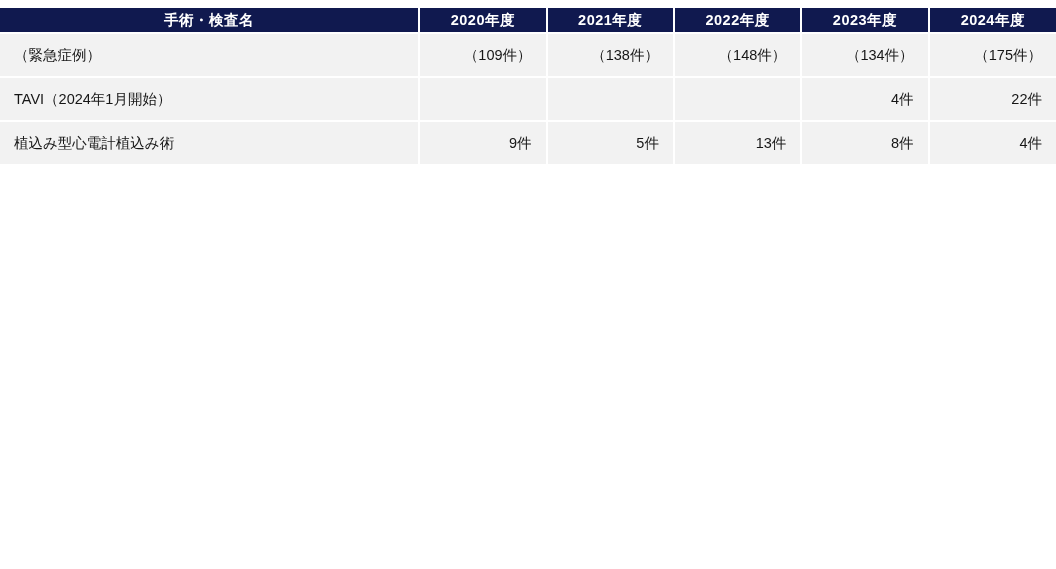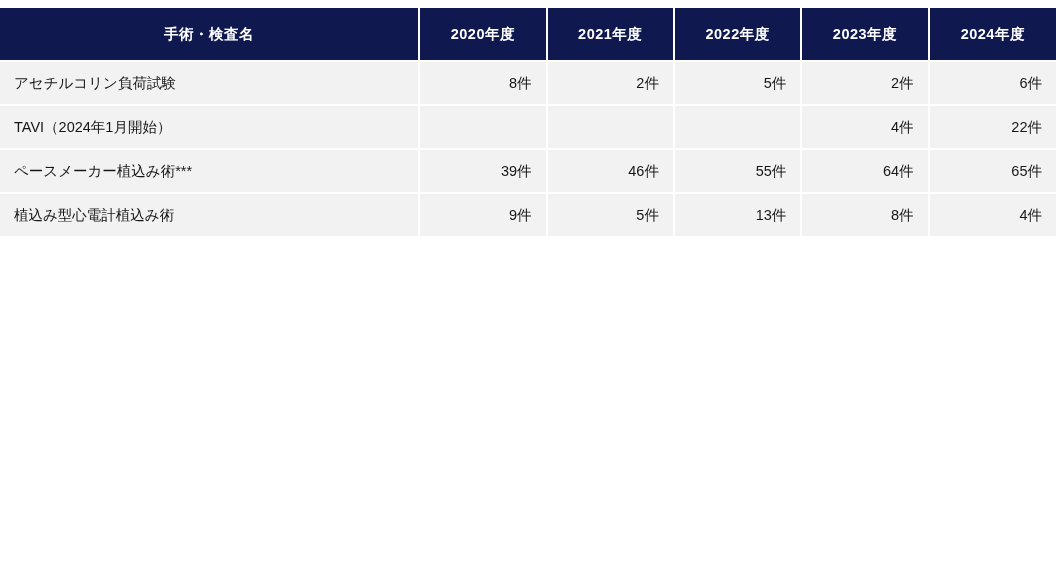--- a/index.html
+++ b/index.html
@@ -26,21 +26,21 @@
     font-size: 14.5px;
   }
   table.stats col.c-name { width: 418px; }
   table.stats col.c-year { width: 127px; }
   thead th {
     background: #10194f;
     color: #ffffff;
     font-weight: bold;
     font-size: 14.5px;
     text-align: center;
-    padding: 16px 6px;
+    padding: 2px 6px;
     height: 20px;
     letter-spacing: 0.5px;
     border-right: 2px solid #ffffff;
     border-bottom: 2px solid #ffffff;
   }
   thead th:last-child { border-right: none; }
   tbody td {
     background: #f2f2f2;
     padding: 11px 14px;
     height: 20px;
@@ -77,42 +77,34 @@
         <th>手術・検査名</th>
         <th>2020年度</th>
         <th>2021年度</th>
         <th>2022年度</th>
         <th>2023年度</th>
         <th>2024年度</th>
       </tr>
     </thead>
     <tbody>
       <tr>
-        <td class="name">アセチルコリン負荷試験</td>
-        <td class="num">8件</td>
-        <td class="num">2件</td>
-        <td class="num">5件</td>
-        <td class="num">2件</td>
-        <td class="num">6件</td>
+        <td class="name">（緊急症例）</td>
+        <td class="num">（109件）</td>
+        <td class="num">（138件）</td>
+        <td class="num">（148件）</td>
+        <td class="num">（134件）</td>
+        <td class="num">（175件）</td>
       </tr>
       <tr>
         <td class="name">TAVI（2024年1月開始）</td>
         <td class="num"></td>
         <td class="num"></td>
         <td class="num"></td>
         <td class="num">4件</td>
         <td class="num">22件</td>
-      </tr>
-      <tr>
-        <td class="name">ペースメーカー植込み術***</td>
-        <td class="num">39件</td>
-        <td class="num">46件</td>
-        <td class="num">55件</td>
-        <td class="num">64件</td>
-        <td class="num">65件</td>
       </tr>
       <tr>
         <td class="name">植込み型心電計植込み術</td>
         <td class="num">9件</td>
         <td class="num">5件</td>
         <td class="num">13件</td>
         <td class="num">8件</td>
         <td class="num">4件</td>
       </tr>
     </tbody>

